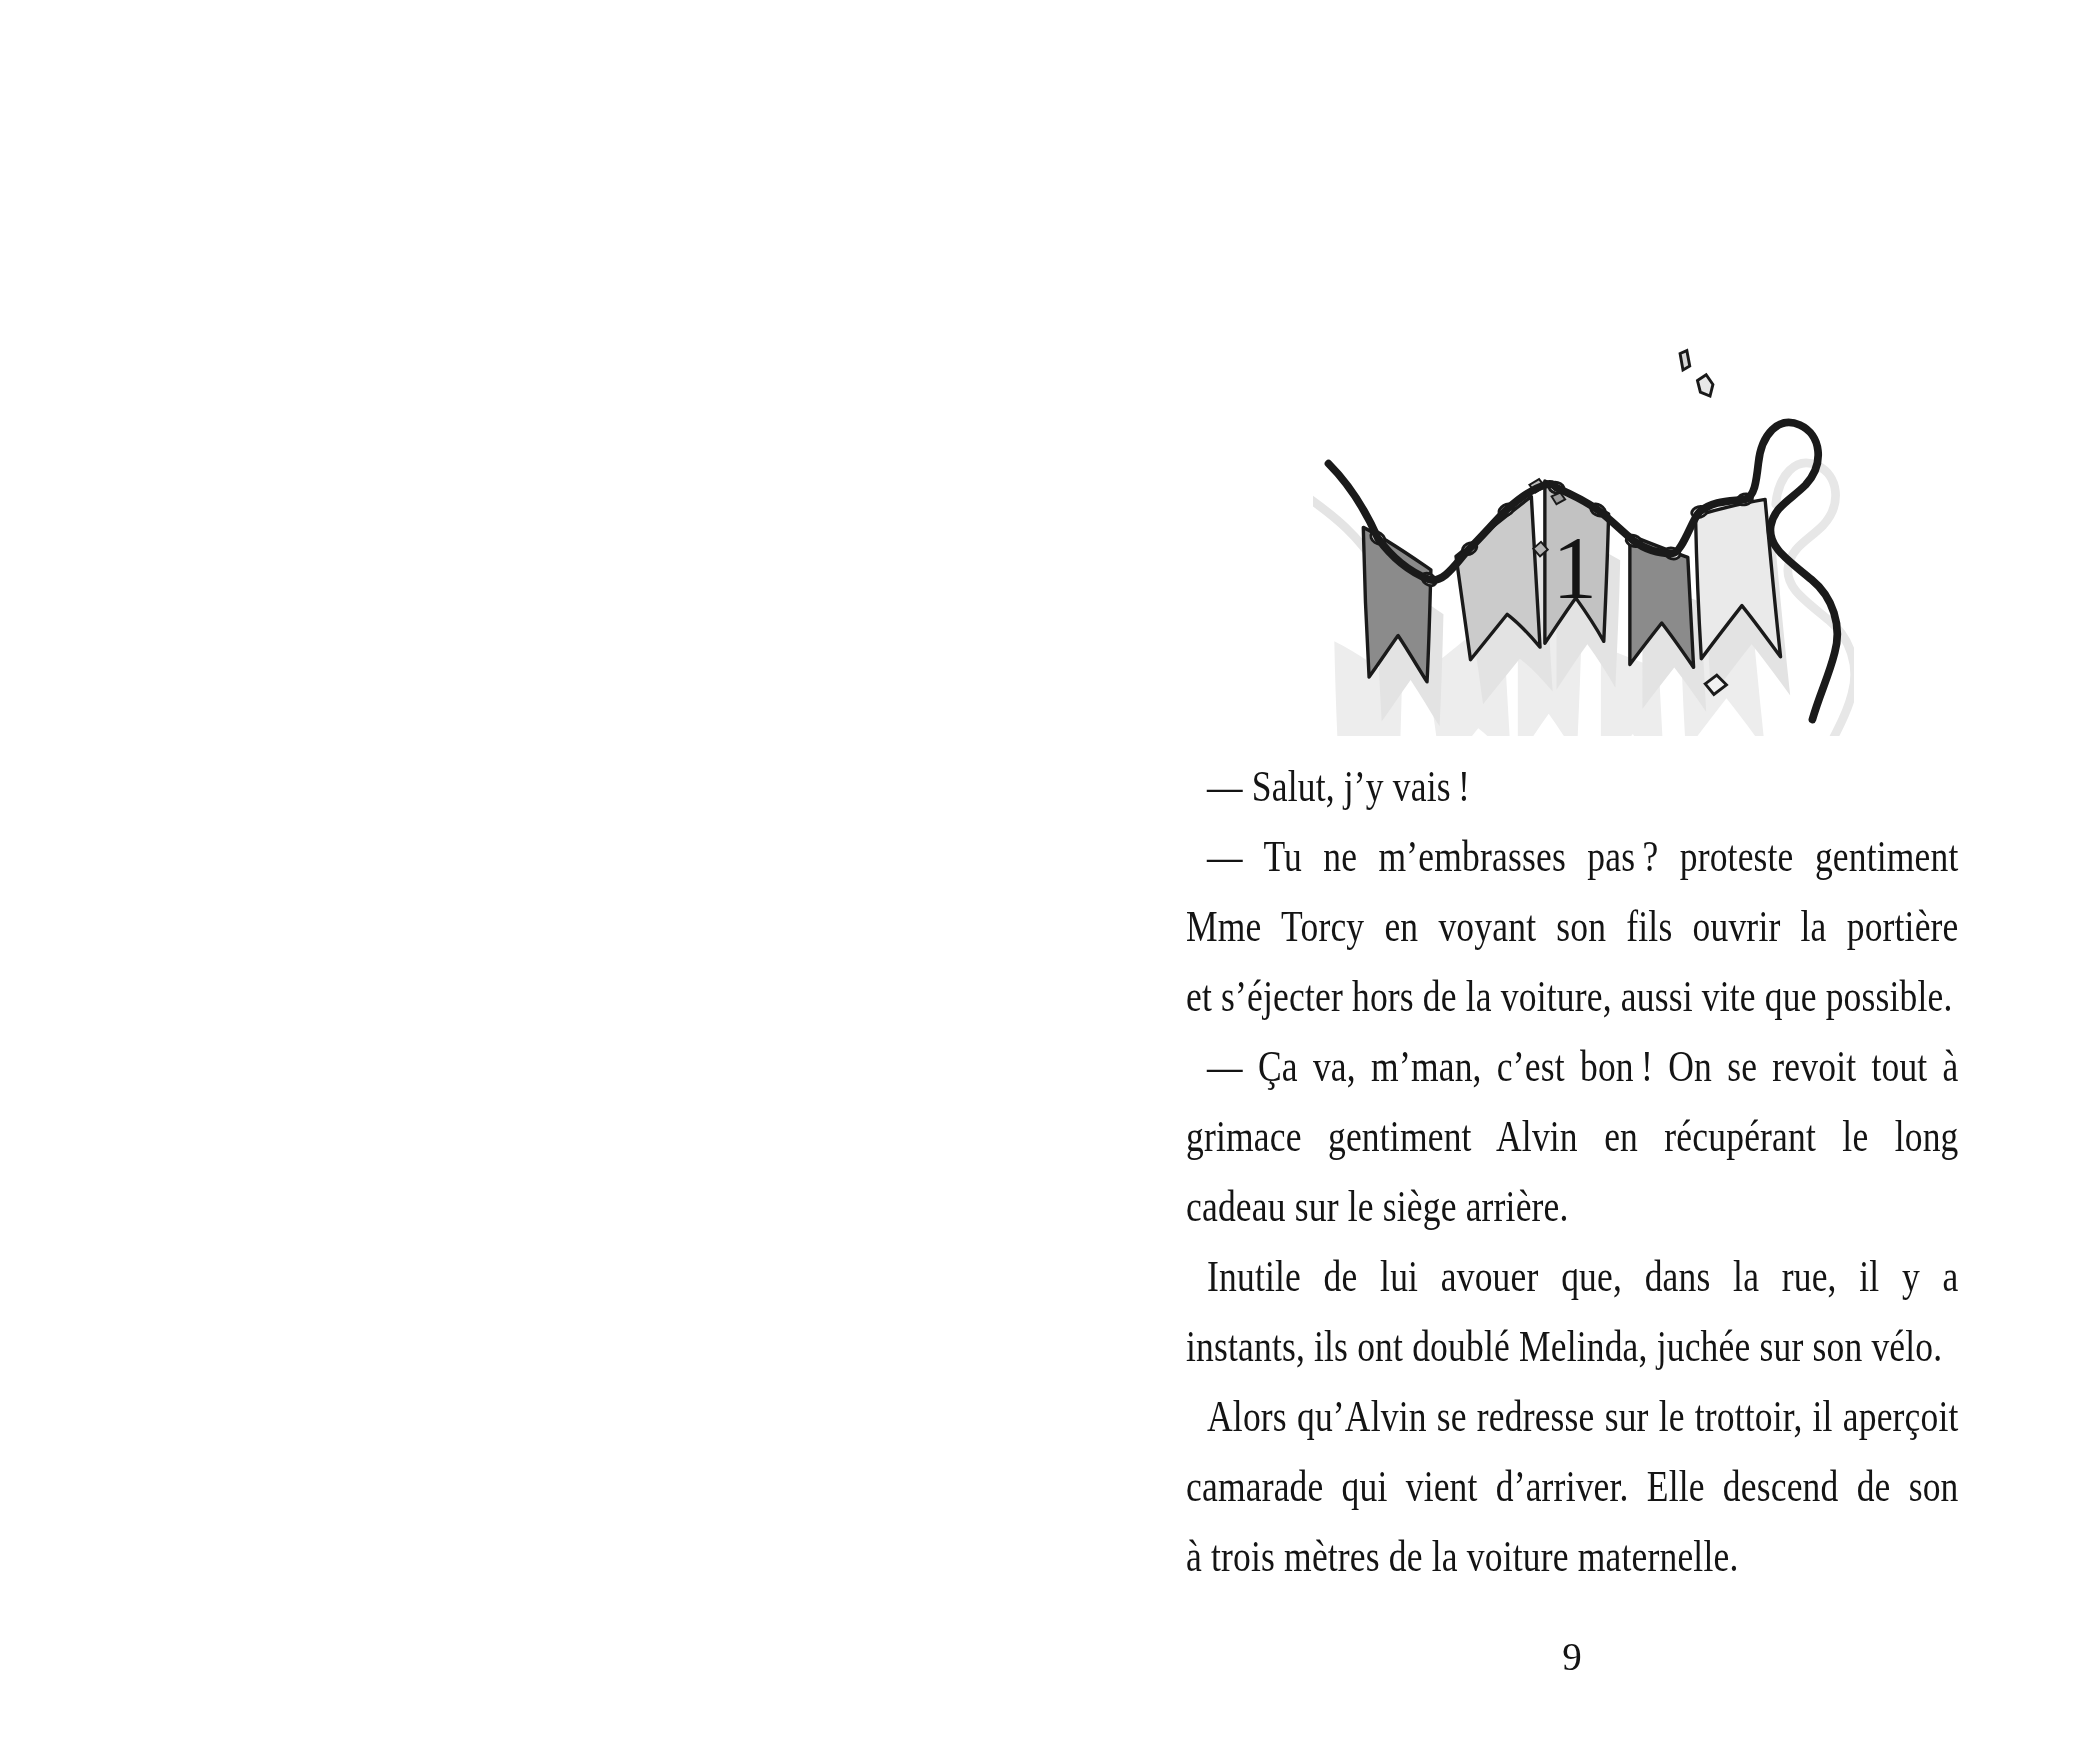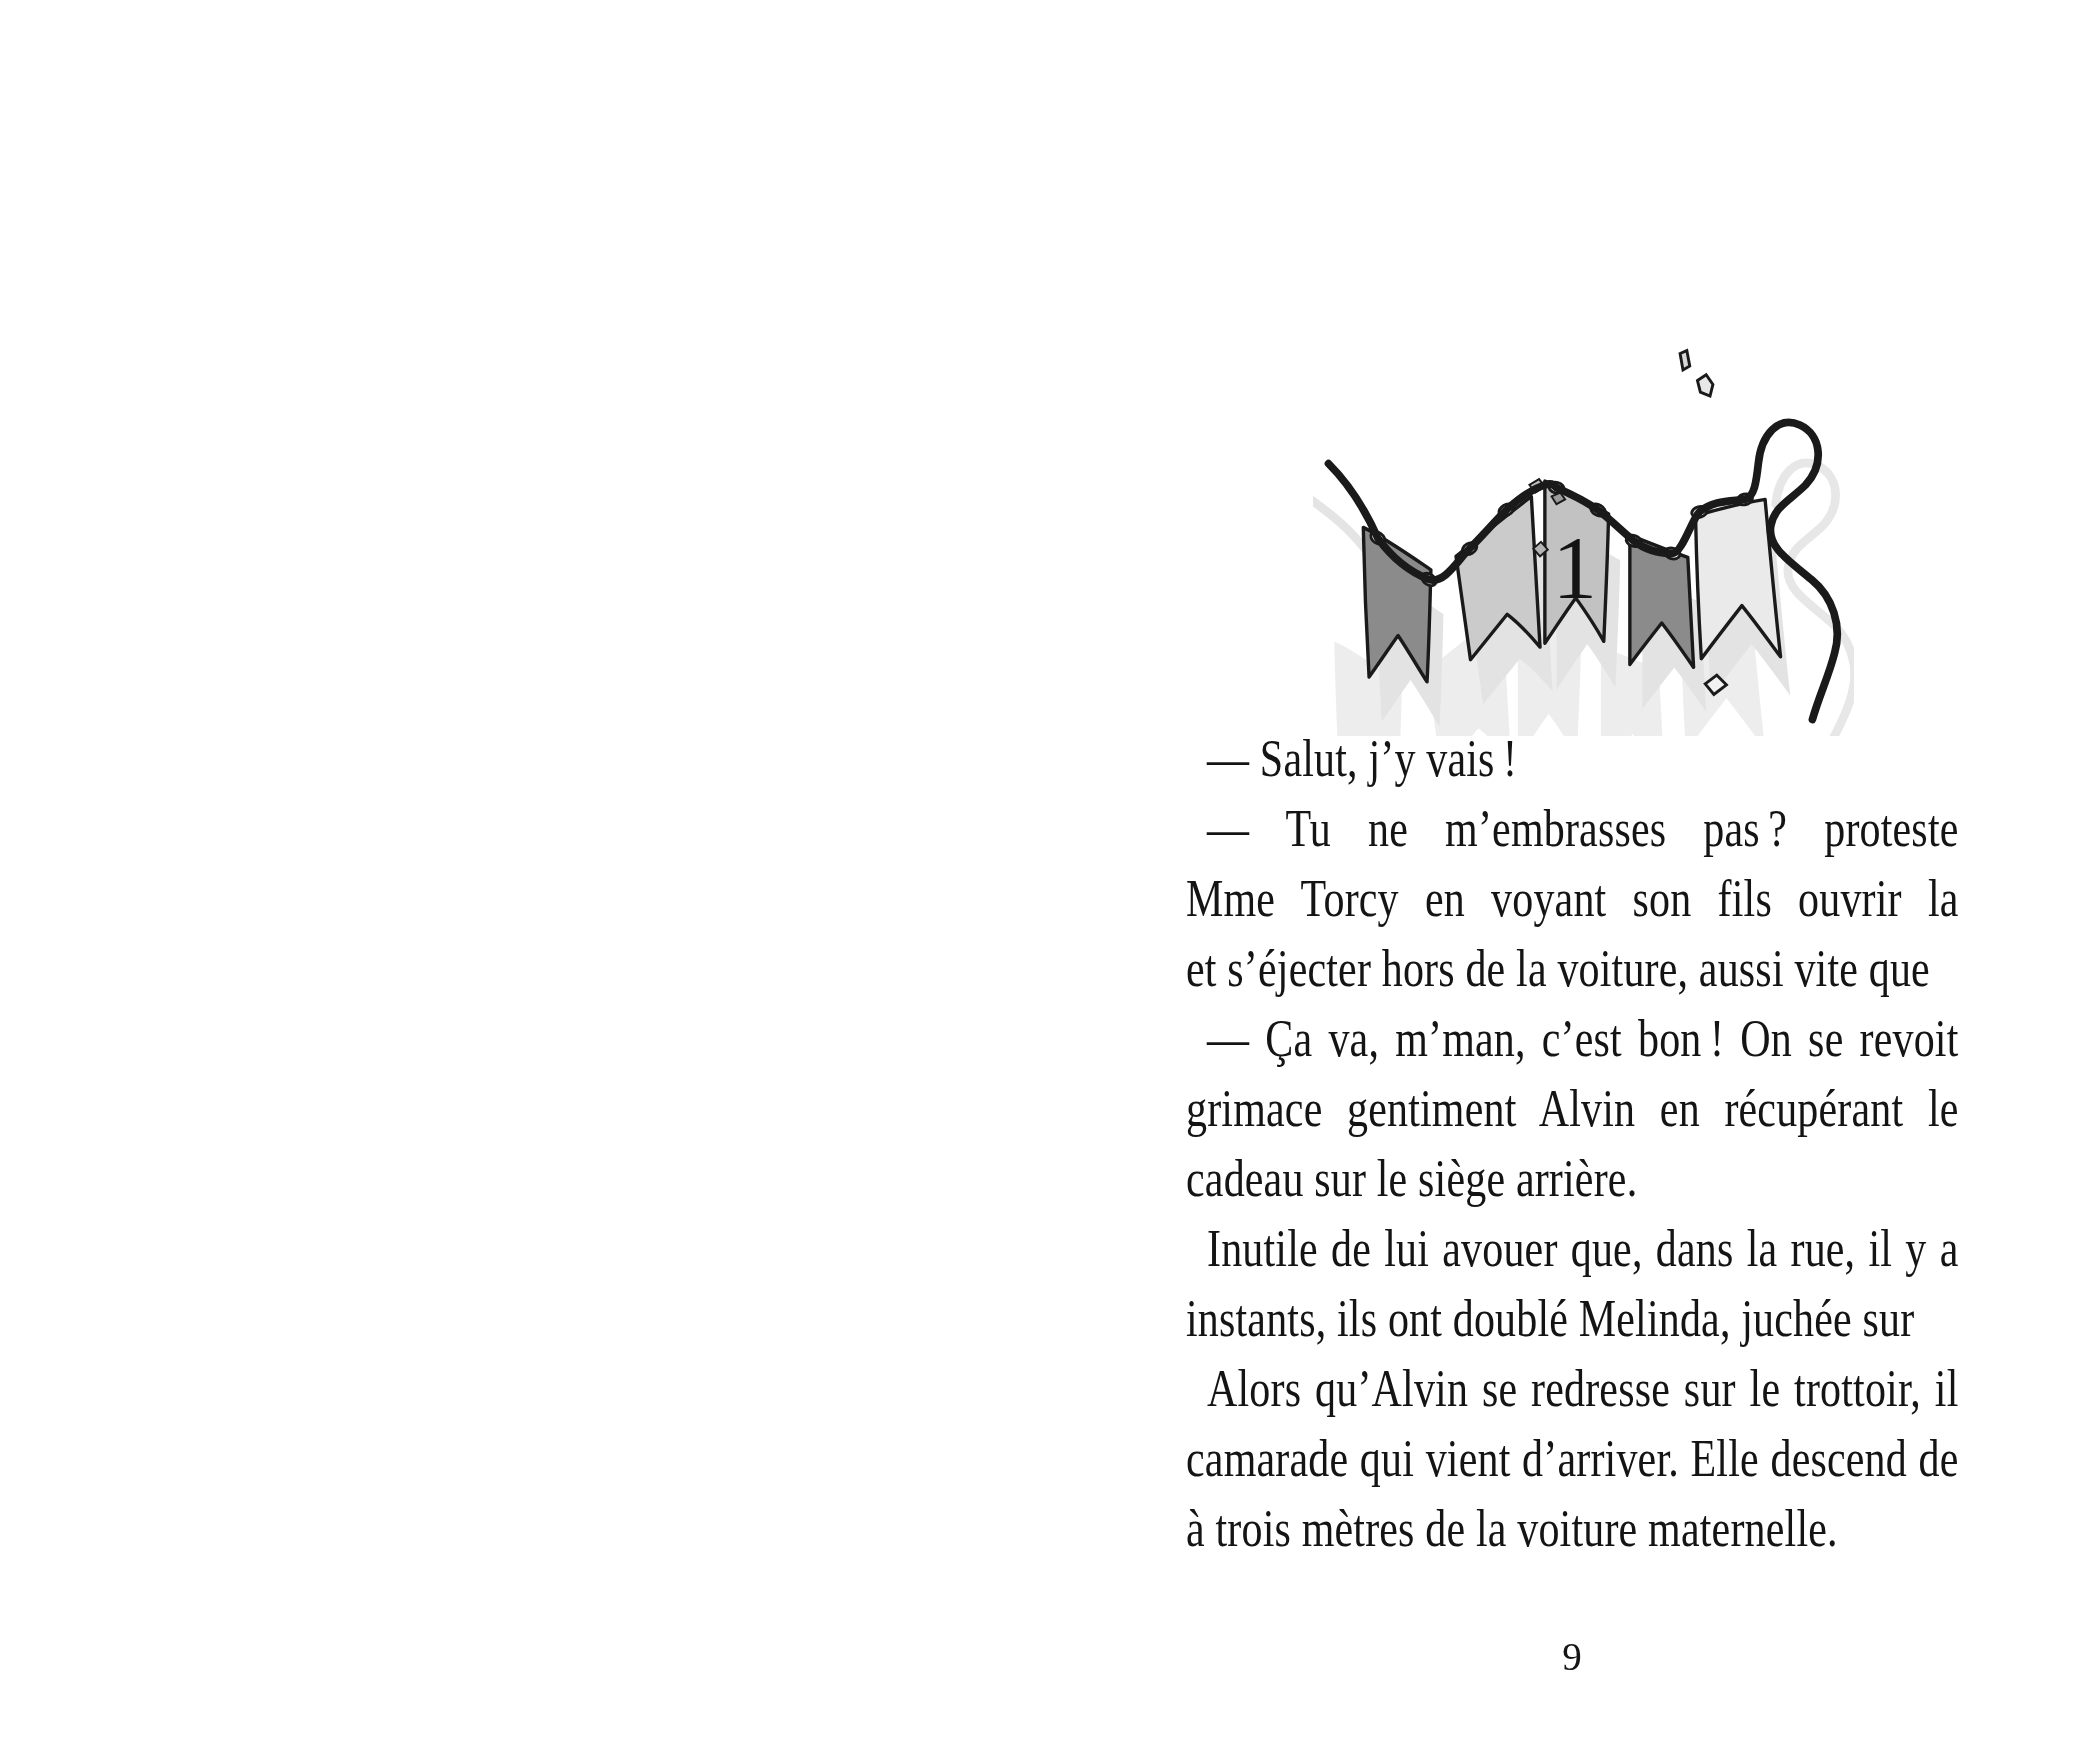--- a/index.html
+++ b/index.html
@@ -4,22 +4,22 @@
 <style>
   html,body{margin:0;padding:0;background:#ffffff;}
   .spread{position:relative;width:2096px;height:1763px;background:#ffffff;overflow:hidden;
           font-family:"Liberation Serif","DejaVu Serif",serif;color:#141414;}
   .page{position:absolute;top:0;height:1763px;background:#ffffff;}
   .page-left{left:0;width:1048px;}
   .page-right{left:0;width:2096px;} 
 
   .banner-svg{position:absolute;left:1313px;top:340px;width:541px;height:396px;}
 
-  .textblock{position:absolute;left:1186px;top:724px;width:772px;
-             font-size:52px;line-height:70px;}
+  .textblock{position:absolute;left:1186px;top:752px;width:772px;
+             font-size:44px;line-height:70px;}
   .line{width:956px;height:70px;overflow:hidden;
         transform:scaleX(0.8081);transform-origin:0 0;
         letter-spacing:0.2px;}
   .line.j{text-align:justify;text-align-last:justify;}
   .line.i{text-indent:26px;}
 
   .folio{position:absolute;left:1186px;top:1634px;width:772px;
          text-align:center;font-size:39px;line-height:46px;}
 </style>
 </head>

